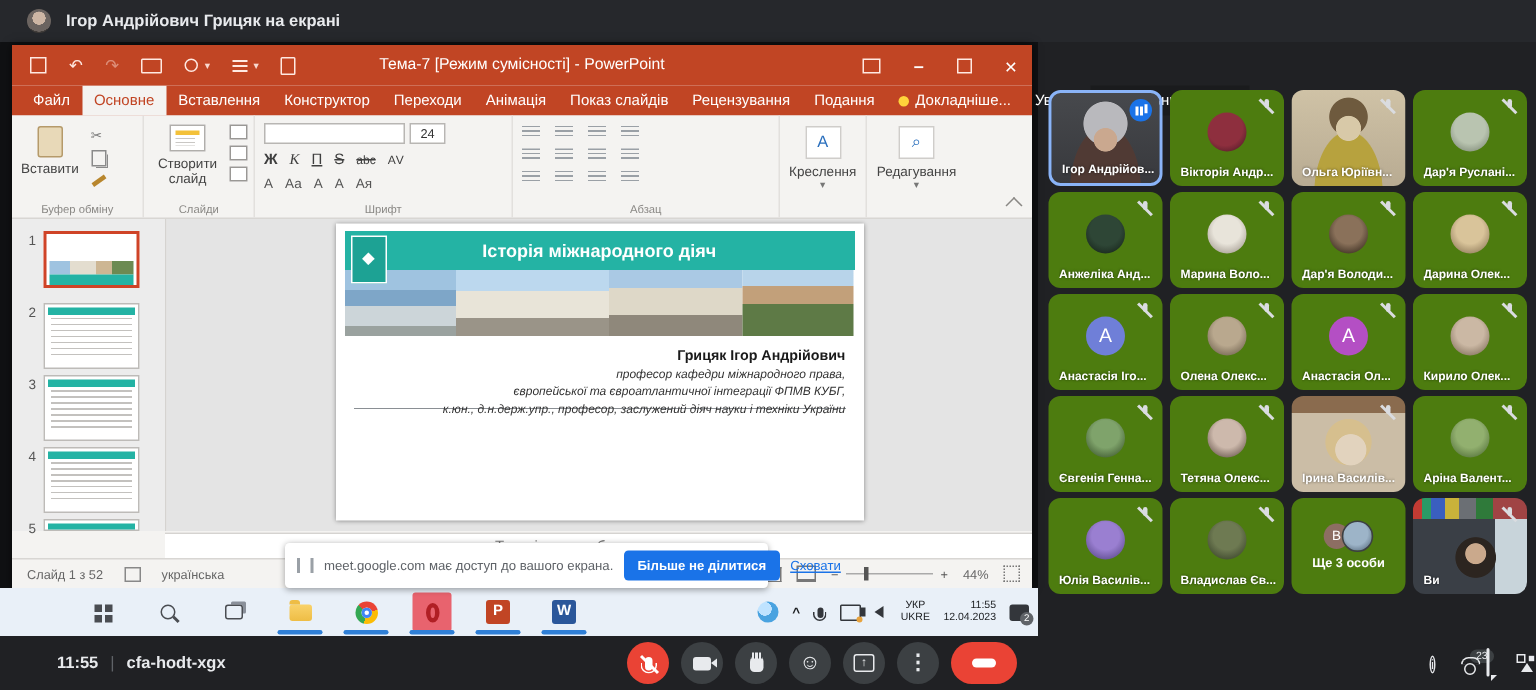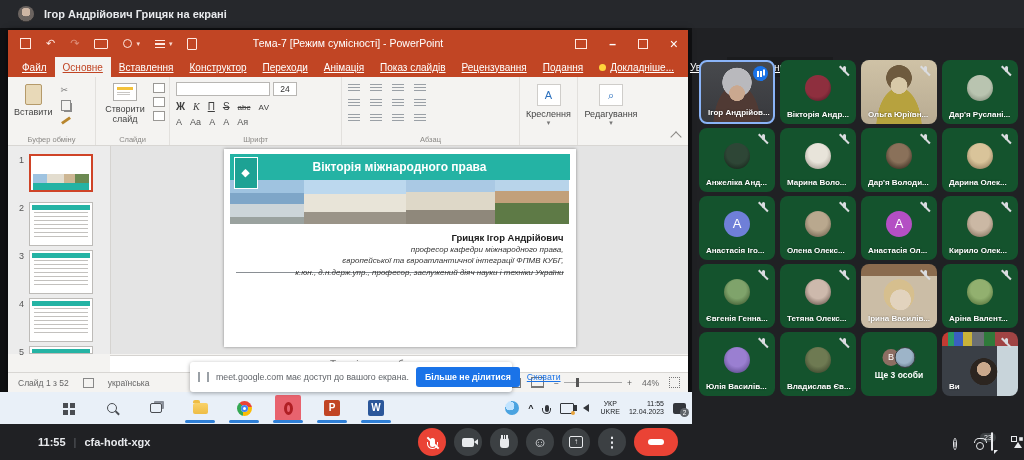--- a/index.html
+++ b/index.html
@@ -27,21 +27,21 @@
   .qat .dd{font-size:7px;margin-left:-11px;opacity:.9;}
   .ppt-title{position:absolute;left:0;right:0;top:7px;text-align:center;font-size:10.5px;color:#fff;}
   .win-controls{position:absolute;right:10px;top:0;height:27px;display:flex;gap:22px;align-items:center;color:#fff;font-size:12px;}
   .i-ribopt{width:10px;height:8px;border:1.5px solid #ffe9e2;}
   .i-min::before{content:"–";font-weight:bold;}
   .i-restore{width:8px;height:8px;border:1.5px solid #ffe9e2;position:relative;}
   .i-close::before{content:"×";font-size:14px;}
 
   
   .ppt-tabs{height:20px;background:#c14524;display:flex;align-items:stretch;padding-left:6px;font-size:10px;color:#fff;white-space:nowrap;}
-  .tab{padding:0 8px;display:flex;align-items:center;gap:4px;text-decoration:underline;}
+  .tab{padding:0 8px;display:flex;align-items:center;gap:4px;}
   .tab.active{background:#f4f3f1;color:#c14524;}
   .tab.share{background:rgba(0,0,0,.18);}
   .tab.push{margin-left:auto;}
   .bulb{width:7px;height:7px;border-radius:50%;background:#ffd43b;display:inline-block;}
   .share-ic{width:7px;height:7px;border-radius:50%;border:1.5px solid #fff;display:inline-block;}
 
   
   .ribbon{position:relative;height:68px;background:#f4f3f1;border-bottom:1px solid #d8d6d3;display:flex;font-size:9px;color:#444;}
   .rgroup{position:relative;border-right:1px solid #e2e0dd;padding:5px 6px 13px;box-sizing:border-box;}
   .rgroup-label{position:absolute;bottom:1px;left:0;right:0;text-align:center;font-size:7.5px;color:#8a8885;}
@@ -155,21 +155,21 @@
   .i-tab::after{content:"";position:absolute;right:-2px;bottom:-2px;width:4px;height:4px;border-radius:50%;background:#e8a33d;}
   .i-spkr{width:0;height:0;border-top:4px solid transparent;border-bottom:4px solid transparent;border-right:6px solid #33363b;position:relative;margin-right:3px;}
   .i-spkr::before{content:"";position:absolute;left:-9px;top:-3px;width:3px;height:6px;background:#33363b;}
   .tray-2l{font-size:7px;line-height:8px;text-align:center;}
   .tray-2l.right{text-align:right;}
   .i-notif{width:13px;height:11px;background:#33363b;border-radius:2px;position:relative;color:#fff;}
   .i-notif .nbadge{position:absolute;right:-3px;bottom:-3px;background:#5f6368;color:#fff;font-size:6.5px;width:9px;height:9px;border-radius:50%;text-align:center;line-height:9px;}
 
   
   .grid{position:absolute;left:699px;top:60px;display:grid;grid-template-columns:repeat(4,76px);grid-auto-rows:64px;column-gap:5px;row-gap:4px;}
-  .tile{position:relative;background:#14532d;border-radius:8px;overflow:hidden;box-sizing:border-box;}
+  .tile{position:relative;background:#4d7c0f;border-radius:8px;overflow:hidden;box-sizing:border-box;}
   .name{position:absolute;left:7px;bottom:5px;font-size:8px;font-weight:600;color:#fff;max-width:64px;white-space:nowrap;overflow:hidden;text-shadow:0 0 2px rgba(0,0,0,.6);}
   .micoff{position:absolute;top:5px;right:6px;width:11px;height:11px;z-index:3;}
   .micoff::before{content:"";position:absolute;left:4px;top:1px;width:3px;height:6px;background:#dadce0;border-radius:2px;}
   .micoff::after{content:"";position:absolute;left:-1px;top:4.5px;width:13px;height:1.5px;background:#dadce0;transform:rotate(45deg);}
   .pava{position:absolute;left:50%;top:44%;transform:translate(-50%,-50%);width:26px;height:26px;border-radius:50%;}
   .pava.letter{color:#fff;font-size:13px;text-align:center;line-height:26px;}
   .tile.speaking{border:2px solid #8ab4f8;}
   .spk{position:absolute;top:4px;right:5px;width:15px;height:15px;border-radius:50%;background:#1a73e8;z-index:3;}
   .spk::before{content:"";position:absolute;left:4px;top:4.5px;width:2px;height:6px;background:#fff;box-shadow:3px 0 0 #fff,6px -1.5px 0 #fff;}
   
@@ -422,21 +422,21 @@
             <span class="thumb-num">5</span>
             <span class="thumb" style="height:8px;">
                 <span class="th-title" style="display:block;"></span>
               </span>
           </div>
         </div>
 
         <div class="canvas">
           <div class="slide">
             <div class="s-logo">◆</div>
-            <div class="s-title">Вікторія міжнародного права</div>
+            <div class="s-title">Історія міжнародного діяч</div>
             <div class="photos">
               <span class="ph1"></span>
               <span class="ph2"></span>
               <span class="ph3"></span>
               <span class="ph4"></span>
             </div>
             <div class="s-author">
               <div class="s-aname">Грицяк Ігор Андрійович</div>
               <div class="s-aline">професор кафедри міжнародного права,</div>
               <div class="s-aline">європейської та євроатлантичної інтеграції ФПМВ КУБГ,</div>

